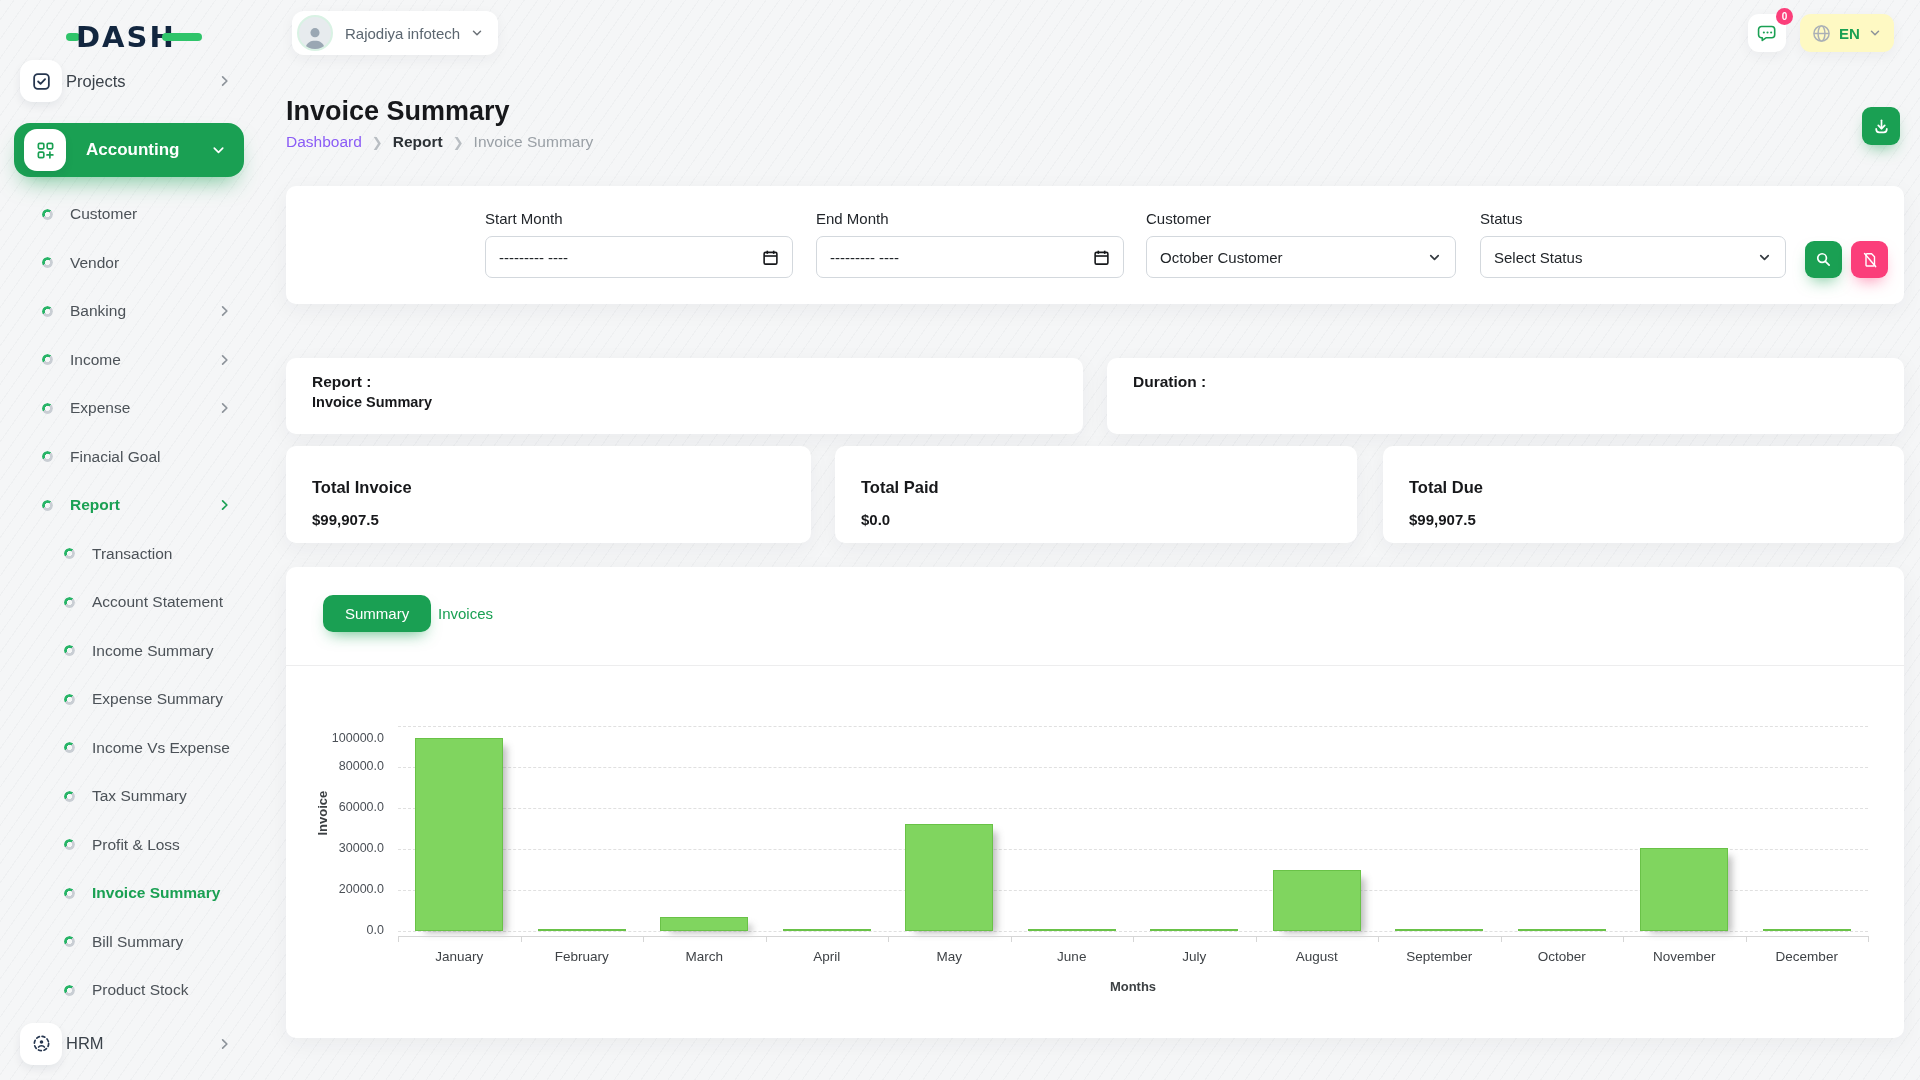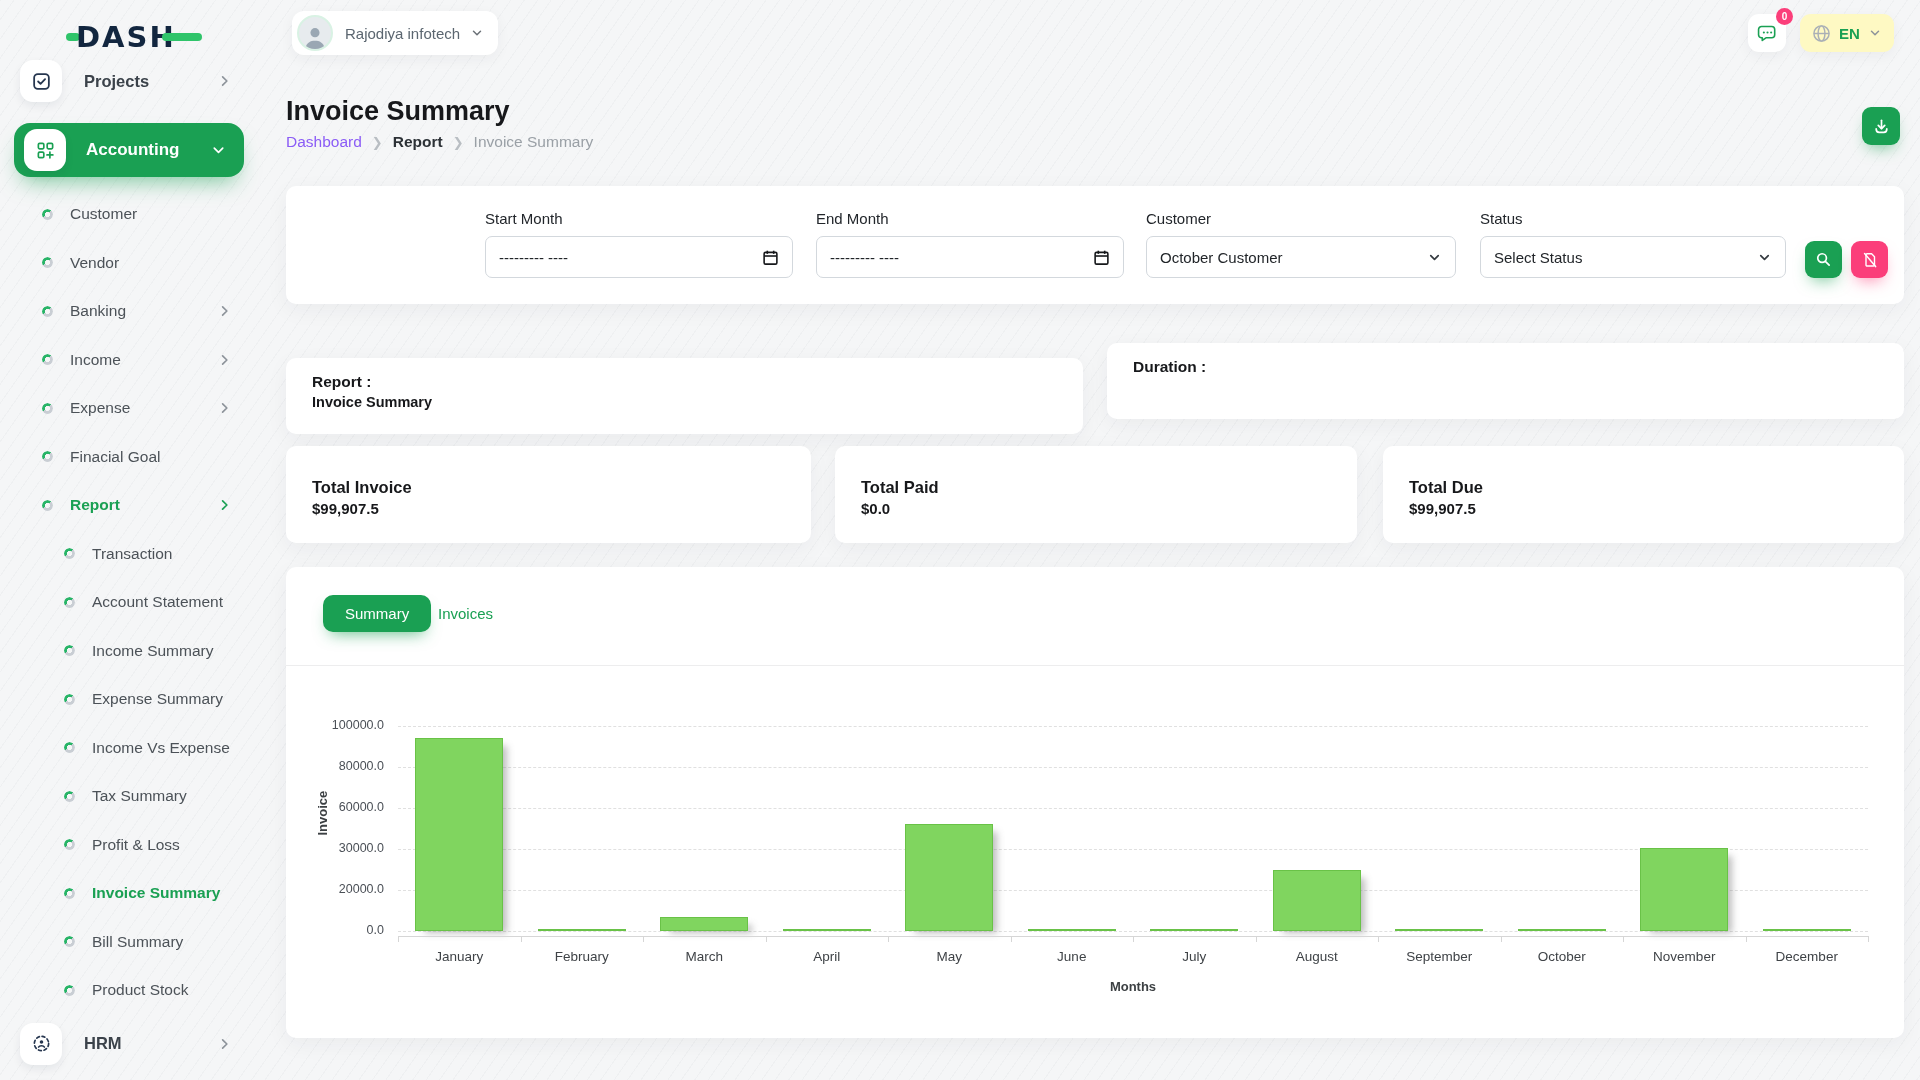--- a/index.html
+++ b/index.html
@@ -17,21 +17,21 @@
   .logo { left:66px; top:18px; display:flex; align-items:center; height:38px; }
   .logo-dot { width:14px; height:8px; border-radius:4px; background:#2fc46a; margin-right:-4px; }
   .logo-text { font-size:29px; font-weight:900; letter-spacing:2px; color:#12263f; font-family:"DejaVu Sans",sans-serif; }
   .logo-dash { width:40px; height:8px; border-radius:4px; background:#2fc46a; margin-left:-14px; }
 
   
   #side-nav { position:absolute; left:0; top:52px; width:258px; }
   .srow { position:relative; display:flex; align-items:center; cursor:pointer; }
   .srow.top { height:58px; padding:0 24px 0 20px; }
   .icon-box { width:42px; height:42px; background:#fff; border-radius:13px; display:flex; align-items:center; justify-content:center; box-shadow:0 4px 10px rgba(20,30,50,0.07); flex:0 0 42px; }
-  .srow.top .slabel { margin-left:22px; font-size:16.5px; font-weight:700; color:#3b424a; }
+  .srow.top .slabel { margin-left:4px; font-size:16.5px; font-weight:400; color:#3b424a; }
   .srow.pill { height:54px; margin:13px 14px; padding:0 16px 0 10px; border-radius:16px; background:#1aa053; box-shadow:0 12px 22px -8px rgba(26,160,83,0.55); }
   .srow.pill .slabel { margin-left:20px; font-size:17px; font-weight:700; color:#fff; }
   .srow.sub { height:48.5px; padding-left:42px; }
   .srow.sub2 { padding-left:64px; }
   .srow.sub .slabel { margin-left:17px; font-size:15.5px; color:#4c5258; }
   .srow.sub.active .slabel { color:#1aa053; font-weight:700; }
   .bullet { width:11px; height:11px; border-radius:50%; flex:0 0 11px;
     background:conic-gradient(from 40deg,#c9ced4 0 200deg,#28b467 200deg 360deg);
     -webkit-mask:radial-gradient(circle at center,transparent 0 2.6px,#000 2.8px);
     mask:radial-gradient(circle at center,transparent 0 2.6px,#000 2.8px); }
@@ -63,21 +63,21 @@
   #filter-card { left:286px; top:186px; width:1618px; height:118px; }
   .fgroup { position:absolute; top:24px; }
   .flabel { font-size:15px; color:#22262b; margin-bottom:9px; }
   .finput { height:42px; border:1px solid #d3d8dd; border-radius:7px; background:#fff; display:flex; align-items:center; padding:0 13px; font-size:15px; color:#212529; cursor:pointer; justify-content:space-between; }
   #filter-buttons { position:absolute; left:1519px; top:55px; display:flex; gap:9px; }
 
   
   .info-title { font-size:15.5px; font-weight:700; color:#17181b; }
   .info-value { font-size:14.5px; font-weight:700; color:#17181b; margin-top:3px; }
   .total-title { font-size:16.5px; font-weight:700; color:#17181b; }
-  .total-value { font-size:15px; font-weight:700; color:#17181b; margin-top:3px; }
+  .total-value { font-size:15px; font-weight:700; color:#17181b; margin-top:14px; }
 
   
   #chart-card { left:286px; top:567px; width:1618px; height:471px; }
   .tab-pill { position:absolute; left:37px; top:28px; height:37px; padding:0 22px; border-radius:10px; background:#1aa053; color:#fff; font-size:15px; display:flex; align-items:center; border:none; cursor:pointer; box-shadow:0 8px 16px -7px rgba(26,160,83,0.7); }
   .tab-link { position:absolute; left:142px; top:28px; height:37px; padding:0 10px; color:#1aa053; font-size:15px; display:flex; align-items:center; background:none; border:none; cursor:pointer; }
   .chart-divider { position:absolute; left:0; top:98px; width:100%; height:1px; background:#ededee; }
   .gridline { position:absolute; left:112px; width:1470px; height:0; border-top:1px dashed #e0e0e0; }
   .ytick { position:absolute; left:0; width:98px; text-align:right; font-size:12.5px; color:#4b5057; }
   .axis-line { position:absolute; left:112px; top:369px; width:1470px; height:1px; background:#d6d6d6; }
   .axis-tick { position:absolute; top:369px; width:1px; height:6px; background:#d6d6d6; }
@@ -356,21 +356,21 @@
           <line x1="2.6" y1="1.6" x2="13.6" y2="14.6" stroke="#fff" stroke-width="1.5" stroke-linecap="round"></line>
         </svg>
     </button>
   </div>
 </div>
 
 <div class="card" style="left:286px;top:358px;width:797px;height:76px;padding:15px 26px;">
   <div class="info-title">Report :</div>
   <div class="info-value">Invoice Summary</div>
 </div>
-<div class="card" style="left:1107px;top:343px;width:797px;height:76px;padding:15px 26px;">
+<div class="card" style="left:1107px;top:358px;width:797px;height:76px;padding:15px 26px;">
   <div class="info-title">Duration :</div>
 </div>
 
 <div class="card" style="left:286px;top:446px;width:525px;height:97px;padding:32px 26px;">
   <div class="total-title">Total Invoice</div>
   <div class="total-value">$99,907.5</div>
 </div>
 <div class="card" style="left:835px;top:446px;width:522px;height:97px;padding:32px 26px;">
   <div class="total-title">Total Paid</div>
   <div class="total-value">$0.0</div>
@@ -460,14 +460,14 @@
       <div class="xlabel">October</div>
       <div class="xlabel">November</div>
       <div class="xlabel">December</div>
     </div>
   <div class="xlab">Months</div>
 <div class="ytick" style="top: 356px;">0.0</div>
     <div class="ytick" style="top: 315px;">20000.0</div>
     <div class="ytick" style="top: 274px;">30000.0</div>
     <div class="ytick" style="top: 233px;">60000.0</div>
     <div class="ytick" style="top: 192px;">80000.0</div>
-    <div class="ytick" style="top: 151px;">100000.0</div>
+    <div class="ytick" style="top: 164px;">100000.0</div>
   </div>
 
 </body></html>

